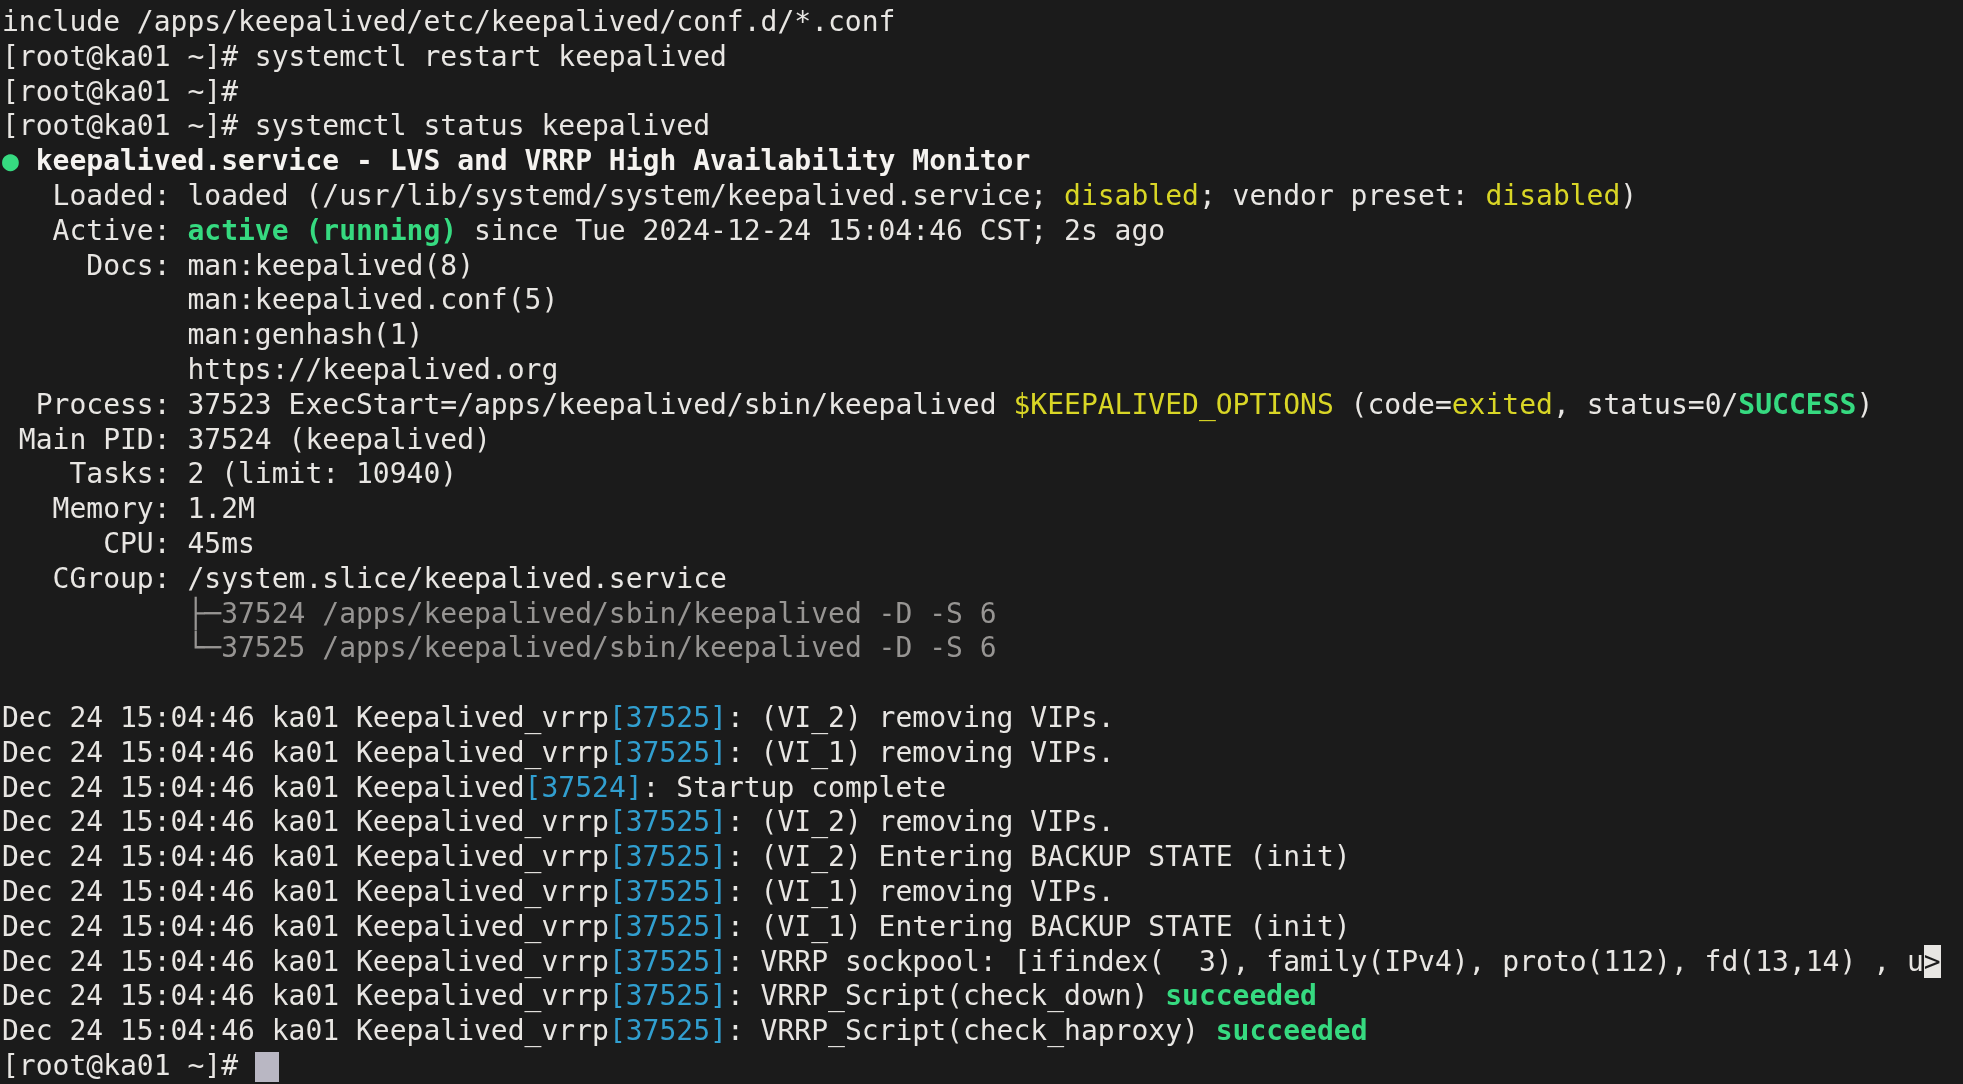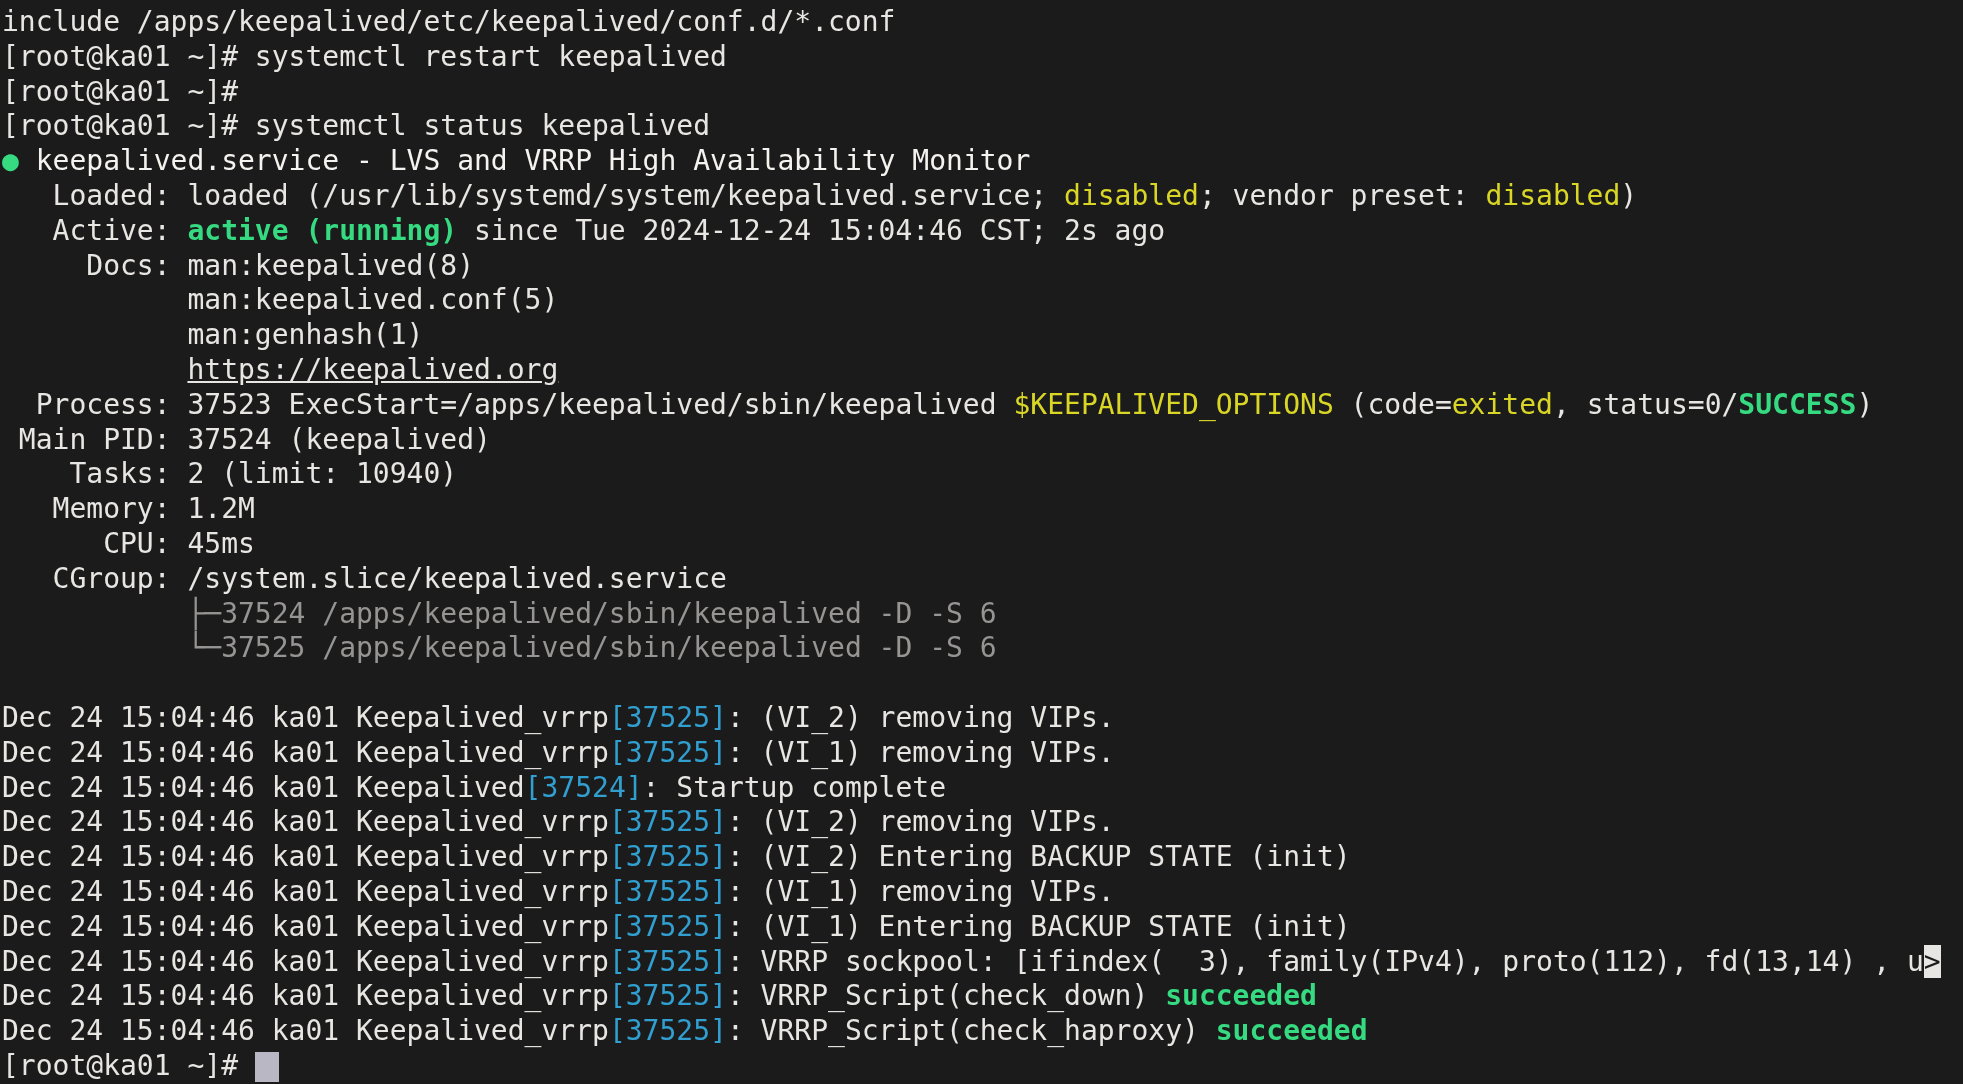--- a/index.html
+++ b/index.html
@@ -18,25 +18,25 @@
     box-sizing: border-box;
     padding: 5px 0 0 2px;
     font-family: "DejaVu Sans Mono", "Liberation Mono", monospace;
     font-size: 28px;
     line-height: 34.8px;
     color: var(--foreground, #e8e6e3);
     white-space: pre;
   }
   .line { height: 34.8px; }
   .seg            { color: var(--foreground); }
-  .seg.bold       { color: var(--bright); font-weight: normal; }
+  .seg.bold       { color: var(--bright); font-weight: bold; }
   .seg.green      { color: var(--green); font-weight: bold; }
   .seg.yellow     { color: var(--yellow); font-weight: normal; }
   .seg.cyan       { color: var(--cyan); }
   .seg.dim        { color: var(--dim); }
-  .seg.link       { color: var(--foreground); text-decoration: underline; cursor: pointer; text-align: center; }
+  .seg.link       { color: var(--foreground); cursor: pointer; text-align: center; }
   .seg.inverse    { color: var(--background); background: var(--foreground); }
   .seg.cursor     { background: var(--cursor); color: var(--cursor); display: inline-block; width: 0.85em; height: 30px; vertical-align: text-bottom; }
 </style>
 </head>
 <body>
 
 <div class="terminal" id="terminal"><div class="line"><span class="seg">include /apps/keepalived/etc/keepalived/conf.d/*.conf</span></div><div class="line"><span class="seg">[root@ka01 ~]# systemctl restart keepalived</span></div><div class="line"><span class="seg">[root@ka01 ~]#</span></div><div class="line"><span class="seg">[root@ka01 ~]# systemctl status keepalived</span></div><div class="line"><span class="seg green">● </span><span class="seg bold">keepalived.service - LVS and VRRP High Availability Monitor</span></div><div class="line"><span class="seg">   Loaded: loaded (/usr/lib/systemd/system/keepalived.service; </span><span class="seg yellow">disabled</span><span class="seg">; vendor preset: </span><span class="seg yellow">disabled</span><span class="seg">)</span></div><div class="line"><span class="seg">   Active: </span><span class="seg green">active (running)</span><span class="seg"> since Tue 2024-12-24 15:04:46 CST; 2s ago</span></div><div class="line"><span class="seg">     Docs: man:keepalived(8)</span></div><div class="line"><span class="seg">           man:keepalived.conf(5)</span></div><div class="line"><span class="seg">           man:genhash(1)</span></div><div class="line"><span class="seg">           </span><span class="seg link">https://keepalived.org</span></div><div class="line"><span class="seg">  Process: 37523 ExecStart=/apps/keepalived/sbin/keepalived </span><span class="seg yellow">$KEEPALIVED_OPTIONS</span><span class="seg"> (code=</span><span class="seg yellow">exited</span><span class="seg">, status=0/</span><span class="seg green">SUCCESS</span><span class="seg">)</span></div><div class="line"><span class="seg"> Main PID: 37524 (keepalived)</span></div><div class="line"><span class="seg">    Tasks: 2 (limit: 10940)</span></div><div class="line"><span class="seg">   Memory: 1.2M</span></div><div class="line"><span class="seg">      CPU: 45ms</span></div><div class="line"><span class="seg">   CGroup: /system.slice/keepalived.service</span></div><div class="line"><span class="seg">           </span><span class="seg dim">├─37524 /apps/keepalived/sbin/keepalived -D -S 6</span></div><div class="line"><span class="seg">           </span><span class="seg dim">└─37525 /apps/keepalived/sbin/keepalived -D -S 6</span></div><div class="line"></div><div class="line"><span class="seg">Dec 24 15:04:46 ka01 Keepalived_vrrp</span><span class="seg cyan">[37525]</span><span class="seg">: (VI_2) removing VIPs.</span></div><div class="line"><span class="seg">Dec 24 15:04:46 ka01 Keepalived_vrrp</span><span class="seg cyan">[37525]</span><span class="seg">: (VI_1) removing VIPs.</span></div><div class="line"><span class="seg">Dec 24 15:04:46 ka01 Keepalived</span><span class="seg cyan">[37524]</span><span class="seg">: Startup complete</span></div><div class="line"><span class="seg">Dec 24 15:04:46 ka01 Keepalived_vrrp</span><span class="seg cyan">[37525]</span><span class="seg">: (VI_2) removing VIPs.</span></div><div class="line"><span class="seg">Dec 24 15:04:46 ka01 Keepalived_vrrp</span><span class="seg cyan">[37525]</span><span class="seg">: (VI_2) Entering BACKUP STATE (init)</span></div><div class="line"><span class="seg">Dec 24 15:04:46 ka01 Keepalived_vrrp</span><span class="seg cyan">[37525]</span><span class="seg">: (VI_1) removing VIPs.</span></div><div class="line"><span class="seg">Dec 24 15:04:46 ka01 Keepalived_vrrp</span><span class="seg cyan">[37525]</span><span class="seg">: (VI_1) Entering BACKUP STATE (init)</span></div><div class="line"><span class="seg">Dec 24 15:04:46 ka01 Keepalived_vrrp</span><span class="seg cyan">[37525]</span><span class="seg">: VRRP sockpool: [ifindex(  3), family(IPv4), proto(112), fd(13,14) , u</span><span class="seg inverse">&gt;</span></div><div class="line"><span class="seg">Dec 24 15:04:46 ka01 Keepalived_vrrp</span><span class="seg cyan">[37525]</span><span class="seg">: VRRP_Script(check_down) </span><span class="seg green">succeeded</span></div><div class="line"><span class="seg">Dec 24 15:04:46 ka01 Keepalived_vrrp</span><span class="seg cyan">[37525]</span><span class="seg">: VRRP_Script(check_haproxy) </span><span class="seg green">succeeded</span></div><div class="line"><span class="seg">[root@ka01 ~]# </span><span class="seg cursor"> </span></div></div>
 
 </body></html>

